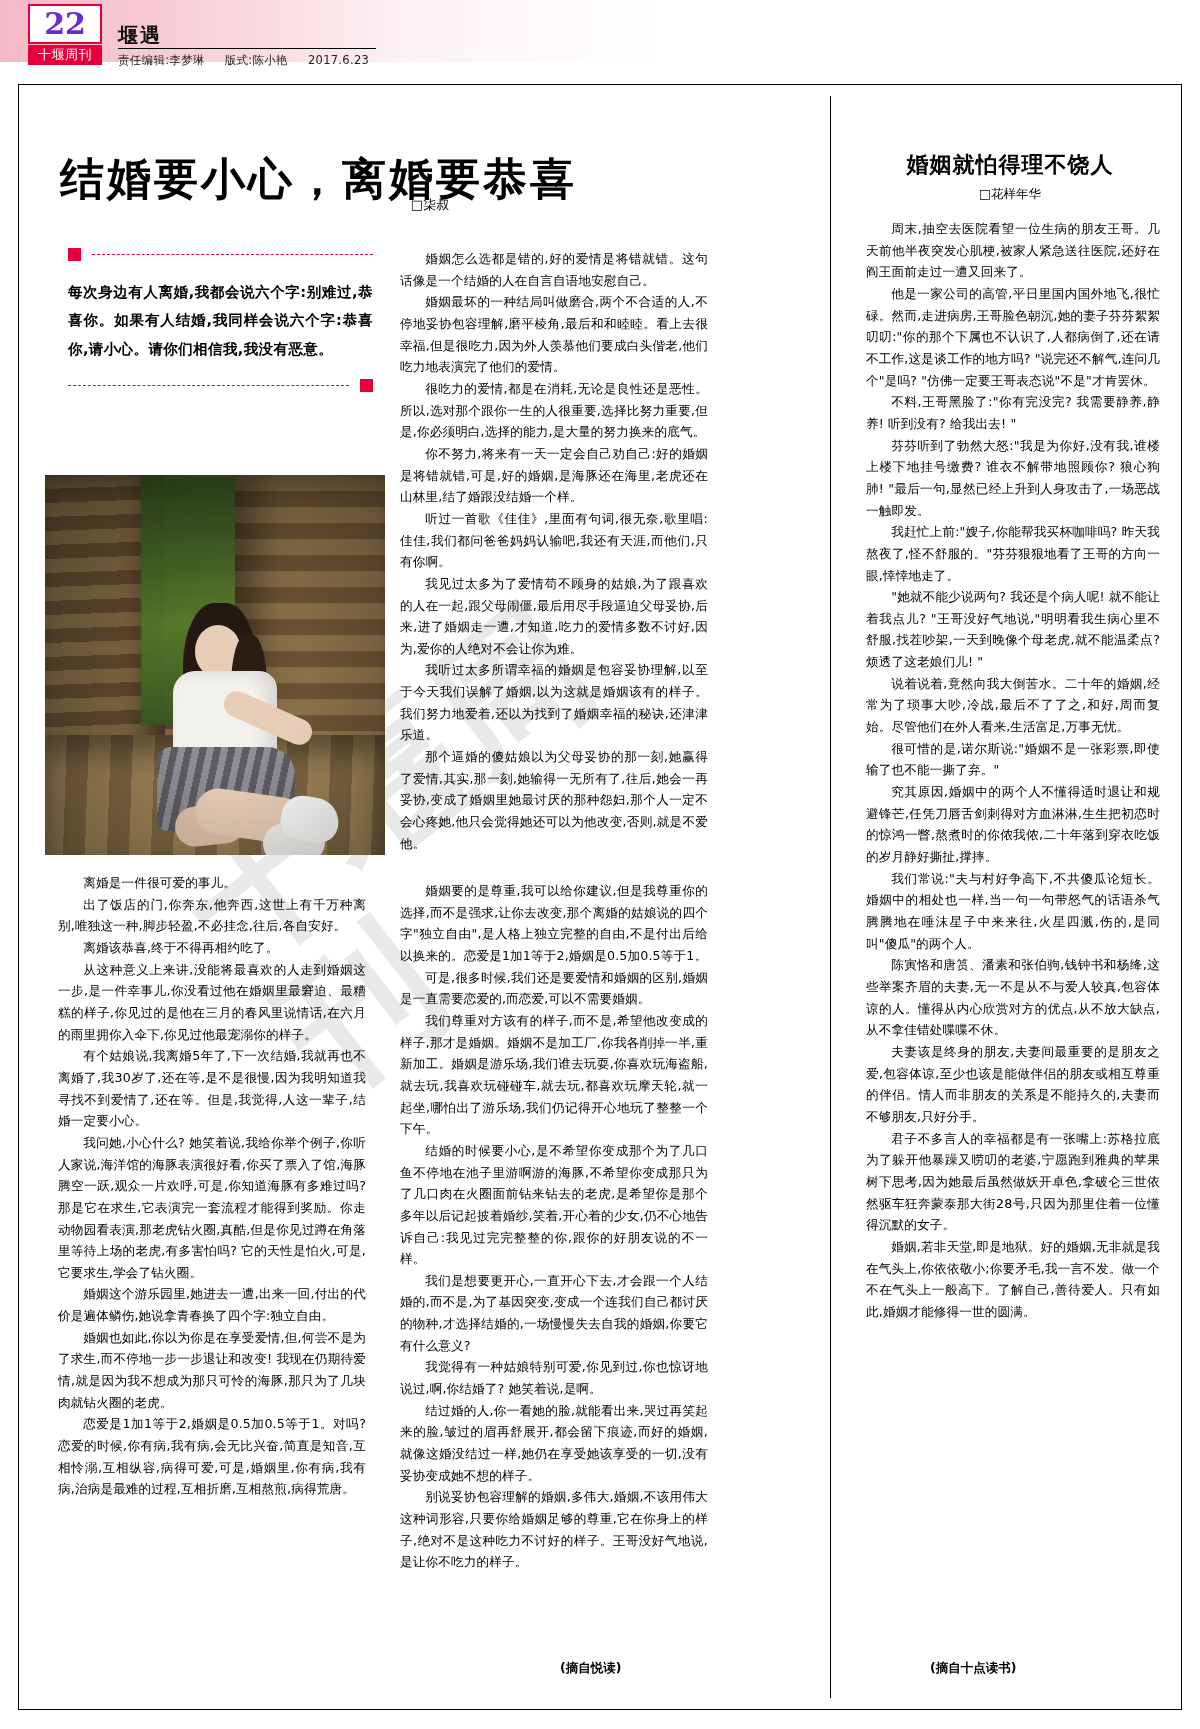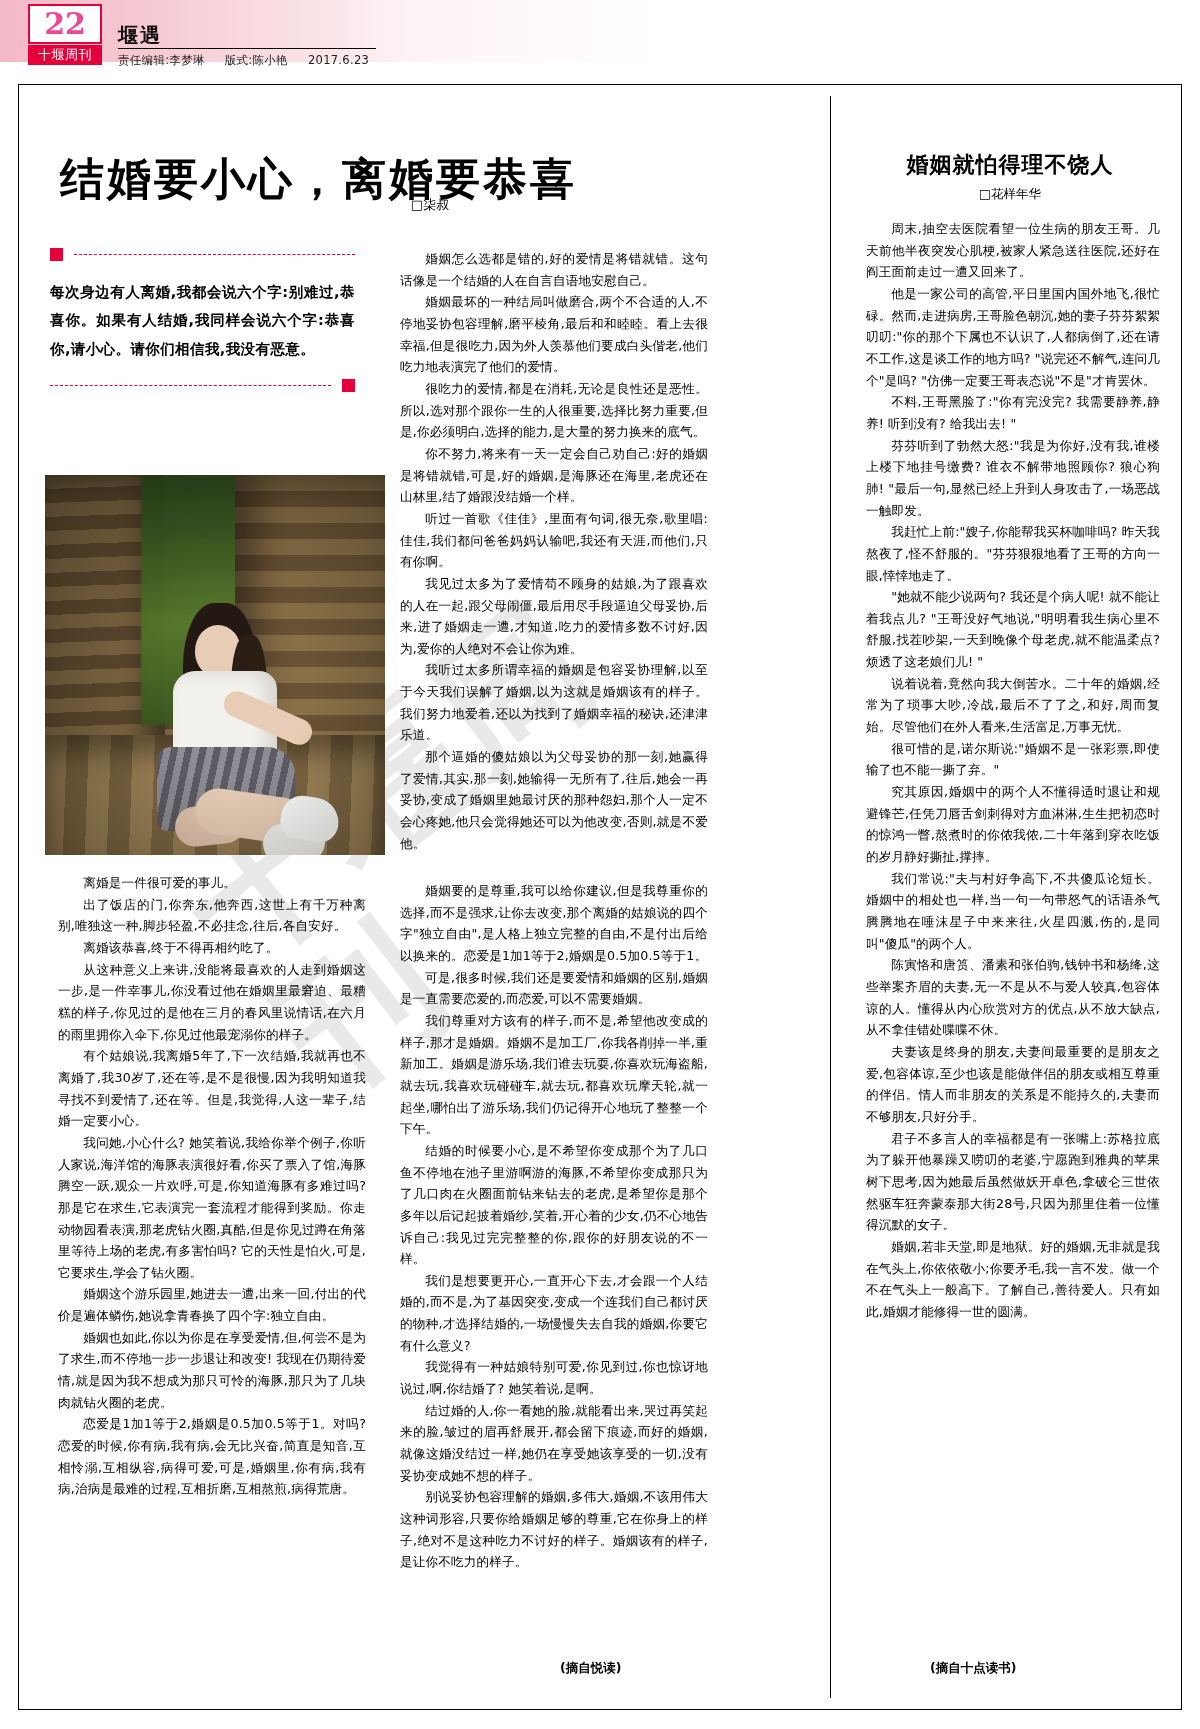--- a/index.html
+++ b/index.html
@@ -34,21 +34,21 @@
     left: 28px; top: 4px;
     width: 74px; height: 40px;
     background: #ffffff;
     border: 2px solid #e4003a;
     box-sizing: border-box;
     display: flex;
     align-items: center;
     justify-content: center;
   }
   .mh-pagenum {
-    color: #ec4899;
+    color: #6d28d9;
     font-size: 30px;
     font-weight: bold;
     font-family: "DejaVu Serif", "Liberation Serif", serif;
     line-height: 1;
   }
   .mh-brandbox {
     position: absolute;
     left: 28px; top: 45px;
     width: 74px; height: 20px;
     background: #e4003a;
@@ -133,21 +133,21 @@
     left: 60px; top: 196px;
     width: 740px;
     text-align: center;
     font-size: 13px;
     color: #000;
   }
 
   
   .lead-block {
     position: absolute;
-    left: 50px; top: 248px;
+    left: 68px; top: 248px;
     width: 305px;
   }
   .dash-rule {
     position: relative;
     height: 14px;
   }
   .dash-rule .line {
     position: absolute;
     top: 6px;
     left: 24px; right: 0;
@@ -389,21 +389,21 @@
 </div>
 
 <div class="col l3 clip" style="height:760px;">
   <p>婚姻要的是尊重,我可以给你建议,但是我尊重你的选择,而不是强求,让你去改变,那个离婚的姑娘说的四个字"独立自由",是人格上独立完整的自由,不是付出后给以换来的。恋爱是1加1等于2,婚姻是0.5加0.5等于1。</p>
   <p>可是,很多时候,我们还是要爱情和婚姻的区别,婚姻是一直需要恋爱的,而恋爱,可以不需要婚姻。</p>
   <p>我们尊重对方该有的样子,而不是,希望他改变成的样子,那才是婚姻。婚姻不是加工厂,你我各削掉一半,重新加工。婚姻是游乐场,我们谁去玩耍,你喜欢玩海盗船,就去玩,我喜欢玩碰碰车,就去玩,都喜欢玩摩天轮,就一起坐,哪怕出了游乐场,我们仍记得开心地玩了整整一个下午。</p>
   <p>结婚的时候要小心,是不希望你变成那个为了几口鱼不停地在池子里游啊游的海豚,不希望你变成那只为了几口肉在火圈面前钻来钻去的老虎,是希望你是那个多年以后记起披着婚纱,笑着,开心着的少女,仍不心地告诉自己:我见过完完整整的你,跟你的好朋友说的不一样。</p>
   <p>我们是想要更开心,一直开心下去,才会跟一个人结婚的,而不是,为了基因突变,变成一个连我们自己都讨厌的物种,才选择结婚的,一场慢慢失去自我的婚姻,你要它有什么意义?</p>
   <p>我觉得有一种姑娘特别可爱,你见到过,你也惊讶地说过,啊,你结婚了? 她笑着说,是啊。</p>
   <p>结过婚的人,你一看她的脸,就能看出来,哭过再笑起来的脸,皱过的眉再舒展开,都会留下痕迹,而好的婚姻,就像这婚没结过一样,她仍在享受她该享受的一切,没有妥协变成她不想的样子。</p>
-  <p>别说妥协包容理解的婚姻,多伟大,婚姻,不该用伟大这种词形容,只要你给婚姻足够的尊重,它在你身上的样子,绝对不是这种吃力不讨好的样子。婚姻该有的样子,是让你不吃力的样子。</p>
+  <p>别说妥协包容理解的婚姻,多伟大,婚姻,不该用伟大这种词形容,只要你给婚姻足够的尊重,它在你身上的样子,绝对不是这种吃力不讨好的样子。王哥没好气地说,是让你不吃力的样子。</p>
 </div>
 
 <div class="source-note source-left">(摘自悦读)</div>
 
 <div class="right-col-title">婚姻就怕得理不饶人</div>
 <div class="right-col-byline">□花样年华</div>
 
 <div class="col r1 clip" style="height:1420px;">
   <p>周末,抽空去医院看望一位生病的朋友王哥。几天前他半夜突发心肌梗,被家人紧急送往医院,还好在阎王面前走过一遭又回来了。</p>
   <p>他是一家公司的高管,平日里国内国外地飞,很忙碌。然而,走进病房,王哥脸色朝沉,她的妻子芬芬絮絮叨叨:"你的那个下属也不认识了,人都病倒了,还在请不工作,这是谈工作的地方吗? "说完还不解气,连问几个"是吗? "仿佛一定要王哥表态说"不是"才肯罢休。</p>

